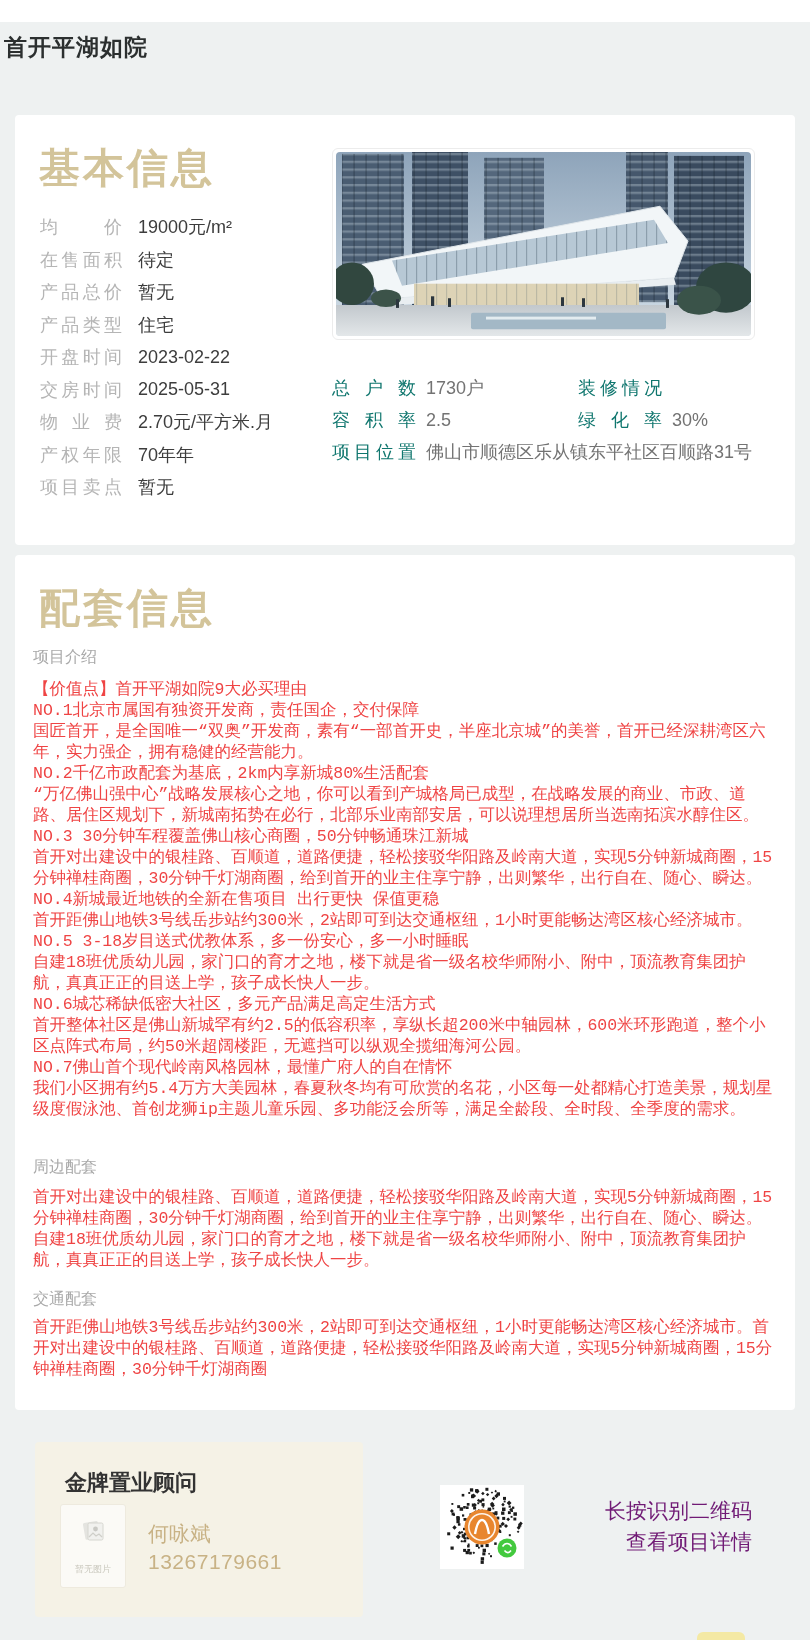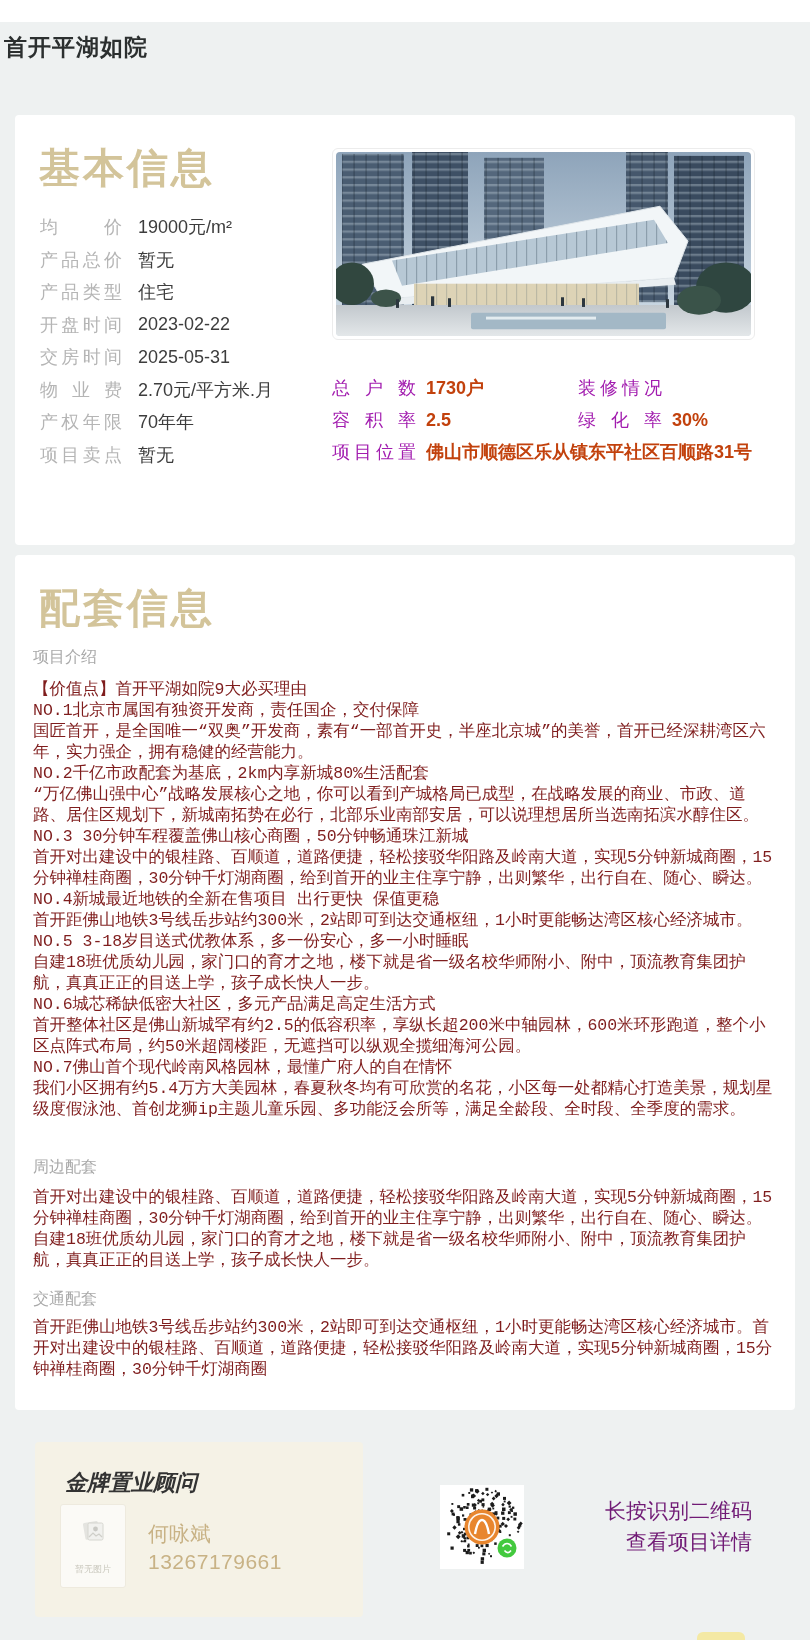--- a/index.html
+++ b/index.html
@@ -15,34 +15,34 @@
   .info-left{position:absolute;left:25px;top:96px;width:292px;}
   .irow{display:flex;align-items:center;height:32.5px;font-size:18px;}
   .ilbl{width:82px;color:#b5b5b5;text-align:justify;text-align-last:justify;flex:none;}
   .ival{margin-left:16px;color:#3d3d3d;white-space:nowrap;}
   
   .hero{position:absolute;left:317px;top:33px;width:423px;height:192px;margin:0;background:#fff;border:1px solid #ececec;border-radius:6px;padding:3px;box-sizing:border-box;}
   .hero svg{width:100%;height:100%;display:block;border-radius:4px;}
   
   .info-right{position:absolute;left:317px;top:257px;width:452px;}
   .rrow{display:grid;grid-template-columns:84px 142px 84px auto;column-gap:10px;height:32px;align-items:center;font-size:18px;}
-  .rlbl{color:#a21caf;text-align:justify;text-align-last:justify;}
-  .rval{color:#c2410c;white-space:nowrap;overflow:hidden;font-weight:bold;}
+  .rlbl{color:#0f766e;text-align:justify;text-align-last:justify;}
+  .rval{color:#737373;white-space:nowrap;overflow:hidden;}
   .loc-row{display:flex;align-items:center;height:32px;font-size:18px;}
   .loc-row .rlbl{width:84px;flex:none;}
   .loc-row .rval{margin-left:10px;text-align:center;}
   
   .sub{position:absolute;left:18px;font-size:16px;color:#a9a9a9;}
-  .para{position:absolute;left:18px;width:744px;font-size:16.5px;line-height:21px;color:#7f1d1d;white-space:pre-wrap;overflow:hidden;}
+  .para{position:absolute;left:18px;width:744px;font-size:16.5px;line-height:21px;color:#ef4444;white-space:pre-wrap;overflow:hidden;}
   .sub-1{top:92px;} .para-1{top:124px;max-height:460px;}
   .sub-2{top:602px;} .para-2{top:632px;max-height:92px;}
   .sub-3{top:734px;} .para-3{top:762px;max-height:70px;}
   
   .consultant{position:absolute;left:35px;top:1442px;width:328px;height:175px;background:#f5f2e6;border-radius:4px;}
-  .consultant h3{position:absolute;left:30px;top:26px;margin:0;font-size:22px;font-weight:bold;color:#333;font-style:italic;}
+  .consultant h3{position:absolute;left:30px;top:26px;margin:0;font-size:22px;font-weight:bold;color:#333;}
   .avatar{position:absolute;left:25px;top:62px;width:66px;height:84px;background:#fbfaf6;border:1px solid #eeeade;border-radius:3px;text-align:center;box-sizing:border-box;}
   .avatar svg{margin-top:14px;}
   .avatar-txt{display:block;font-size:9px;color:#c9c7bd;margin-top:14px;}
   .cname{position:absolute;left:113px;top:78px;font-size:21px;color:#c8b285;}
   .cphone{position:absolute;left:113px;top:108px;font-size:21px;color:#c8b285;letter-spacing:0.5px;}
   .qr{position:absolute;left:440px;top:1485px;width:84px;height:84px;background:#fff;}
   .qr svg{width:84px;height:84px;display:block;}
   .qr-cap{position:absolute;left:532px;top:1495px;width:220px;text-align:right;font-size:21px;line-height:31px;color:#701a75;}
   .peek{position:absolute;left:697px;top:1632px;width:48px;height:8px;background:#f4e9a4;border-radius:6px 6px 0 0;}
 </style>
@@ -53,20 +53,24 @@
   <div class="top-strip"></div>
   <h1 class="page-title">首开平湖如院</h1>
 
   <section class="card card-basic">
     <h2 class="gold-heading">基本信息</h2>
 
     <div class="info-left">
       <div class="irow">
           <span class="ilbl">均价</span>
           <span class="ival">19000元/m²</span>
+        </div>
+      <div class="irow">
+          <span class="ilbl">在售面积</span>
+          <span class="ival">待定</span>
         </div>
       <div class="irow">
           <span class="ilbl">产品总价</span>
           <span class="ival">暂无</span>
         </div>
       <div class="irow">
           <span class="ilbl">产品类型</span>
           <span class="ival">住宅</span>
         </div>
       <div class="irow">

